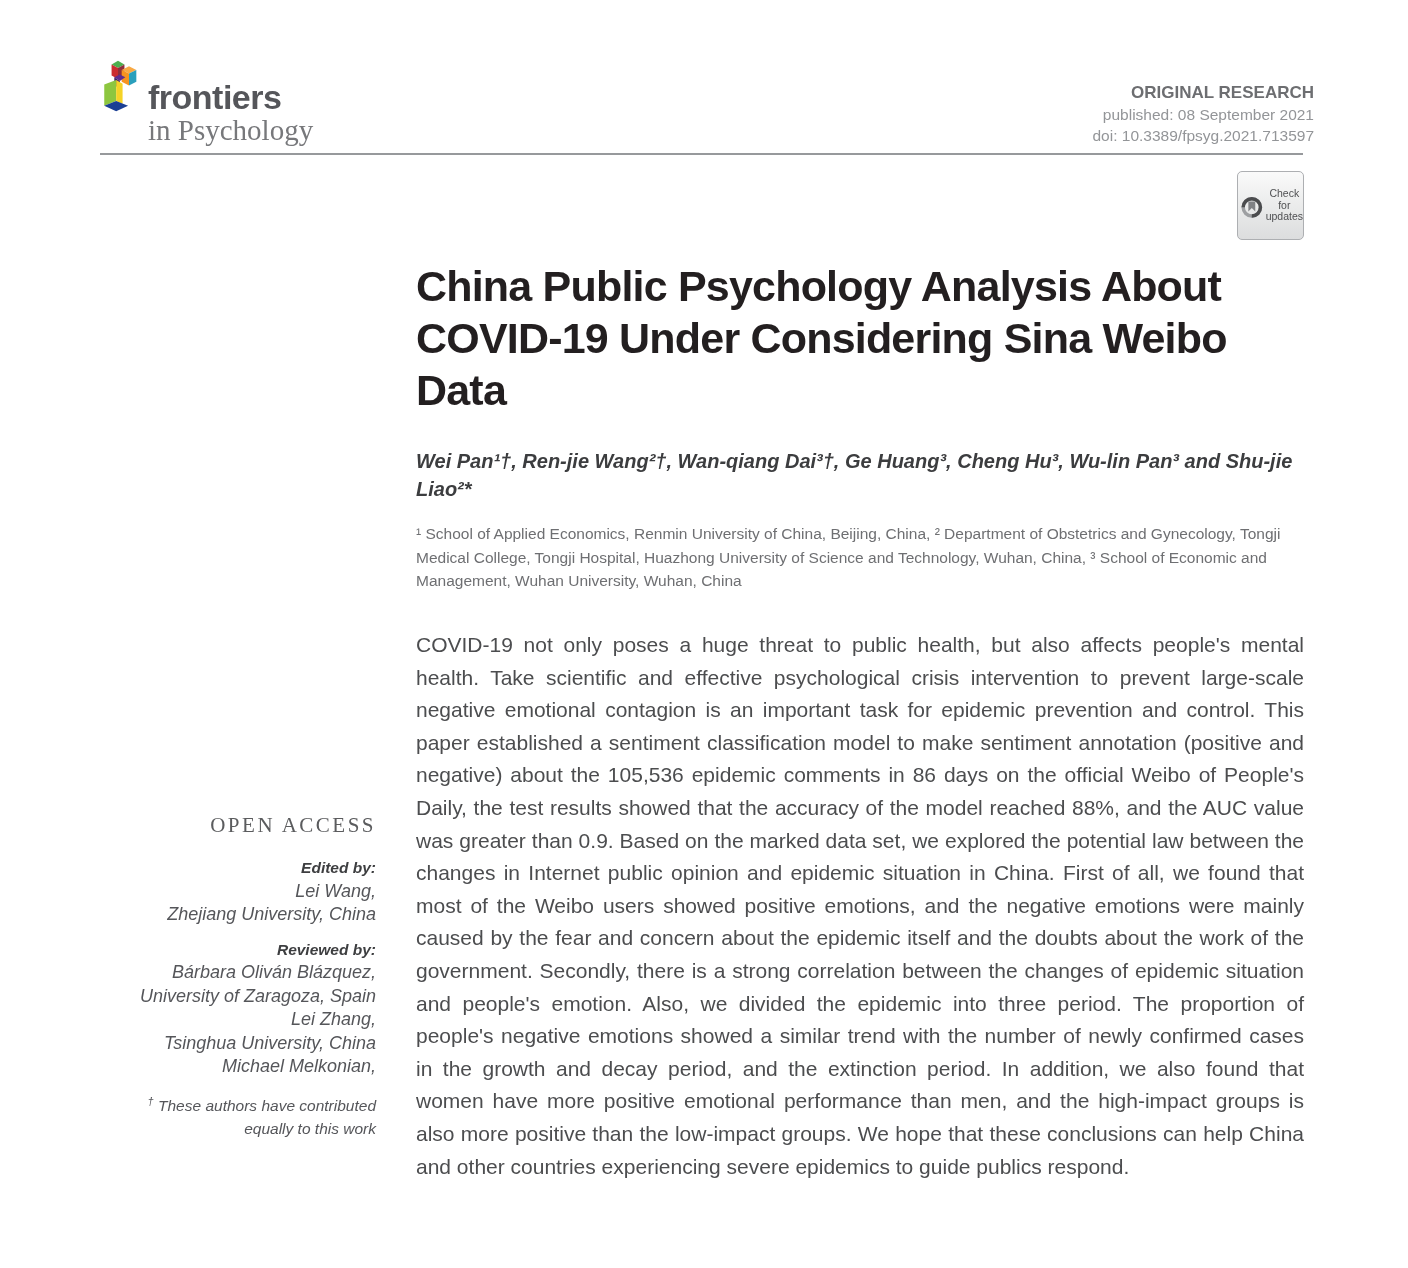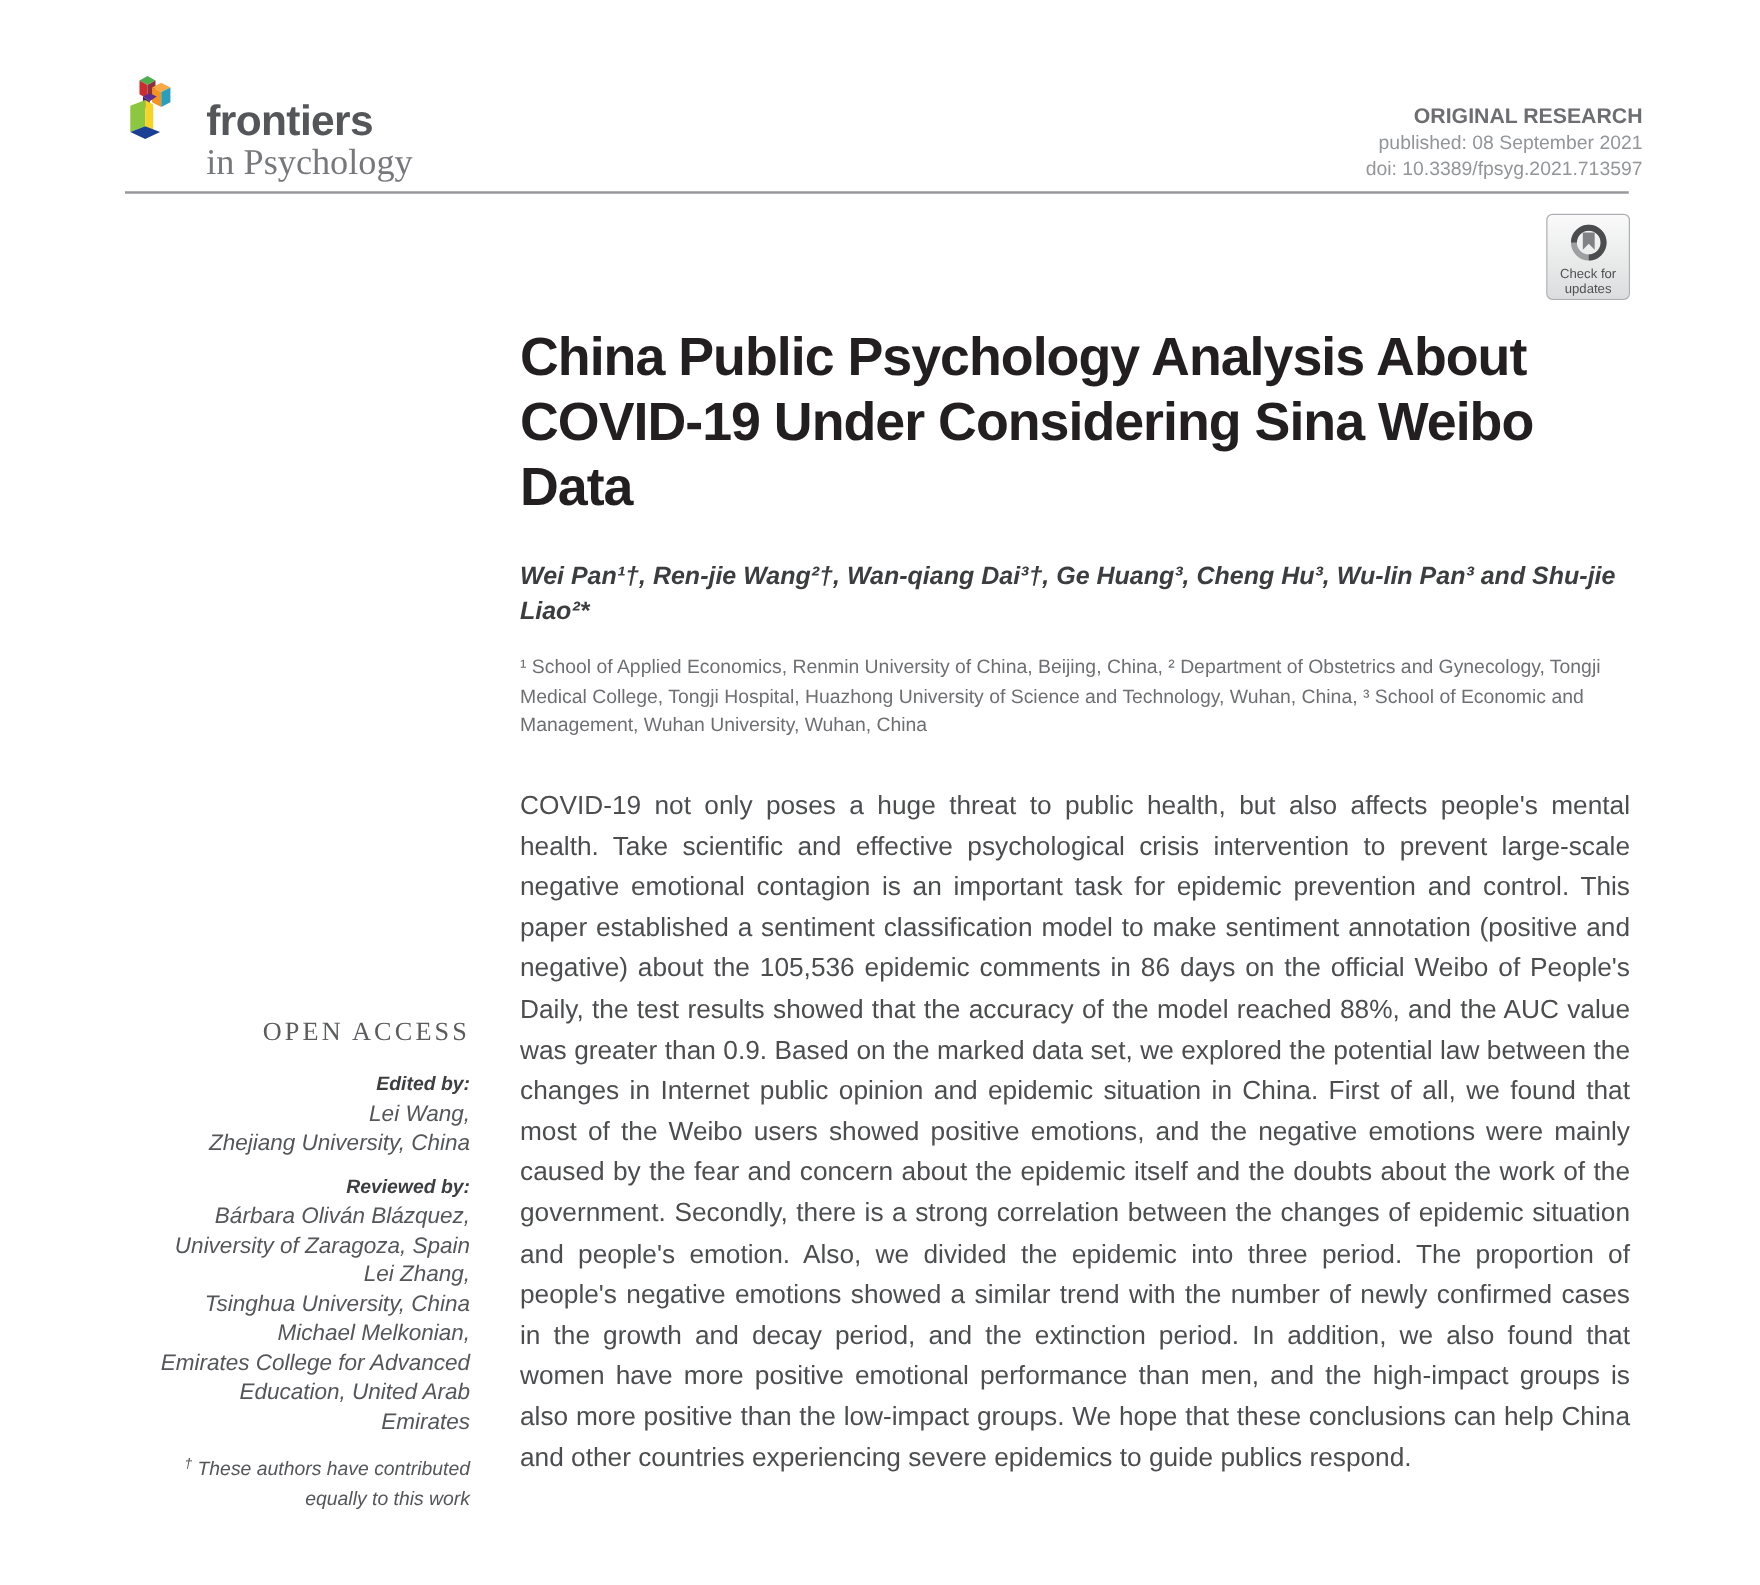--- a/index.html
+++ b/index.html
@@ -1,36 +1,36 @@
 <!DOCTYPE html>
 <html><head>
 <meta charset="utf-8">
 <style>
   * { margin: 0; padding: 0; box-sizing: border-box; }
   html, body { width: 1408px; height: 1268px; background: #ffffff; overflow: hidden; }
   body { font-family: "Liberation Sans", sans-serif; position: relative; }
 
   
-  .logo { position: absolute; left: 100px; top: 58px; display: flex; gap: 18px; }
+  .logo { position: absolute; left: 100px; top: 58px; display: flex; gap: 1px; }
   .logo-cubes { width: 47px; height: 88px; }
   .logo-text { padding-top: 22px; }
   .journal-name { font-size: 34px; font-weight: bold; color: #55565a; letter-spacing: -0.5px; line-height: 34px; }
   .journal-subtitle { font-family: "Liberation Serif", serif; font-size: 29px; color: #77787b; line-height: 32px; }
 
   .masthead { position: absolute; right: 94px; top: 82px; text-align: right; }
   .article-type { font-size: 17px; font-weight: bold; color: #6d6e71; line-height: 22px; }
   .masthead-line { font-size: 15.5px; color: #939598; line-height: 21px; }
 
   .header-divider { position: absolute; left: 100px; top: 153px; width: 1203px; border-top: 2px solid #97999c; }
 
   
   .badge { position: absolute; left: 1237px; top: 171px; width: 67px; height: 69px;
            border: 1px solid #adafb2; border-radius: 5px;
            background: linear-gradient(180deg, #fafafa 0%, #e9eaea 55%, #dcddde 100%);
-           display: flex; flex-direction: column; align-items: center; cursor: pointer; }
+           display: flex; flex-direction: row; align-items: center; cursor: pointer; }
   .badge svg { margin-top: 4px; }
   .badge-text { font-size: 10.5px; color: #4f5052; line-height: 11.5px; text-align: center; }
 
   
   .page-title { position: absolute; left: 416px; top: 260px; width: 900px;
                 font-size: 43px; line-height: 52px; font-weight: bold; color: #231f20; letter-spacing: -0.8px; }
   .authors { position: absolute; left: 416px; top: 447px; width: 900px;
              font-size: 20px; line-height: 28px; font-weight: bold; font-style: italic; color: #3c3d3f; }
   .affiliations { position: absolute; left: 416px; top: 522px; width: 892px;
                   font-size: 15.5px; line-height: 23.5px; color: #6e6f72; }
@@ -108,18 +108,17 @@
     <div class="sb-line">Zhejiang University, China</div>
   </div>
 
   <div class="sb-group">
     <div class="sb-label">Reviewed by:</div>
     <div class="sb-line">Bárbara Oliván Blázquez,</div>
     <div class="sb-line">University of Zaragoza, Spain</div>
     <div class="sb-line">Lei Zhang,</div>
     <div class="sb-line">Tsinghua University, China</div>
     <div class="sb-line">Michael Melkonian,</div>
-    <div class="sb-line">Emirates College for Advanced Education, United Arab Emirates</div>
   </div>
 
 
   <div class="sb-footnote"><sup>†</sup> <span>These authors have contributed equally to this work</span></div>
 </aside>
 
 </body></html>

